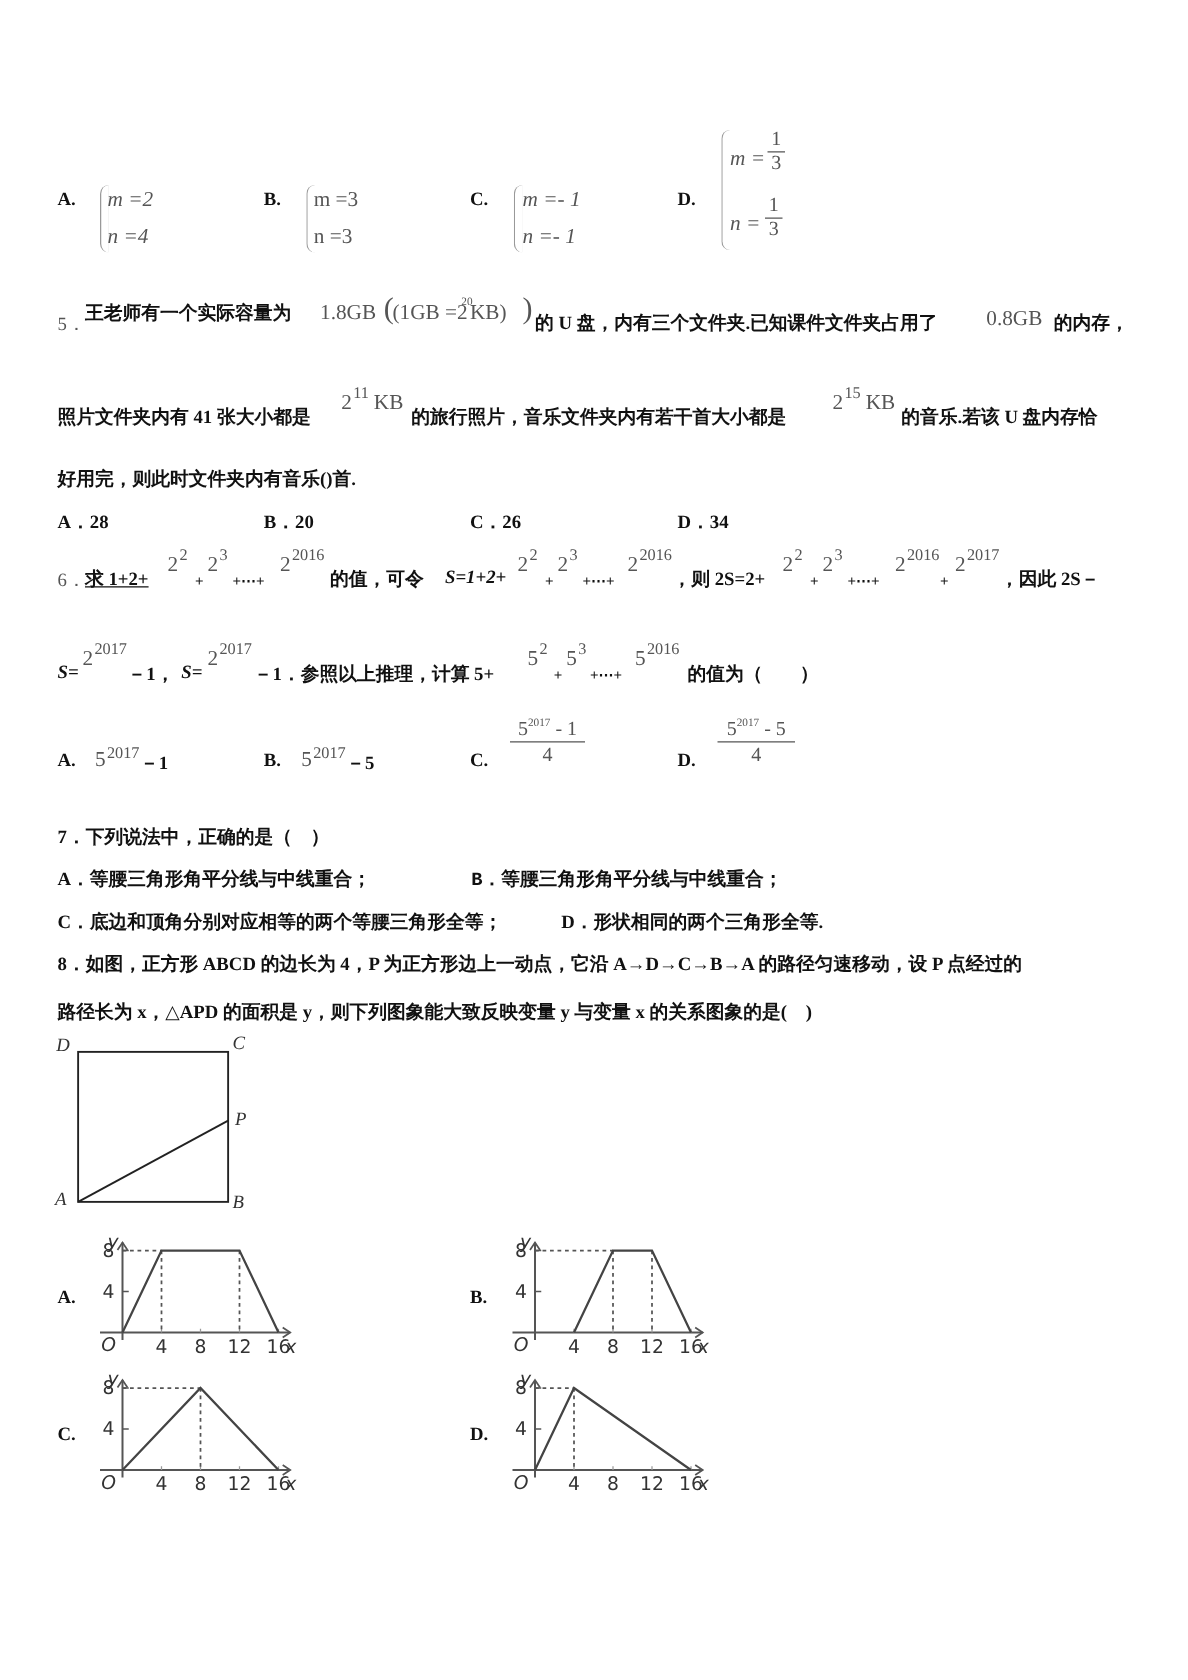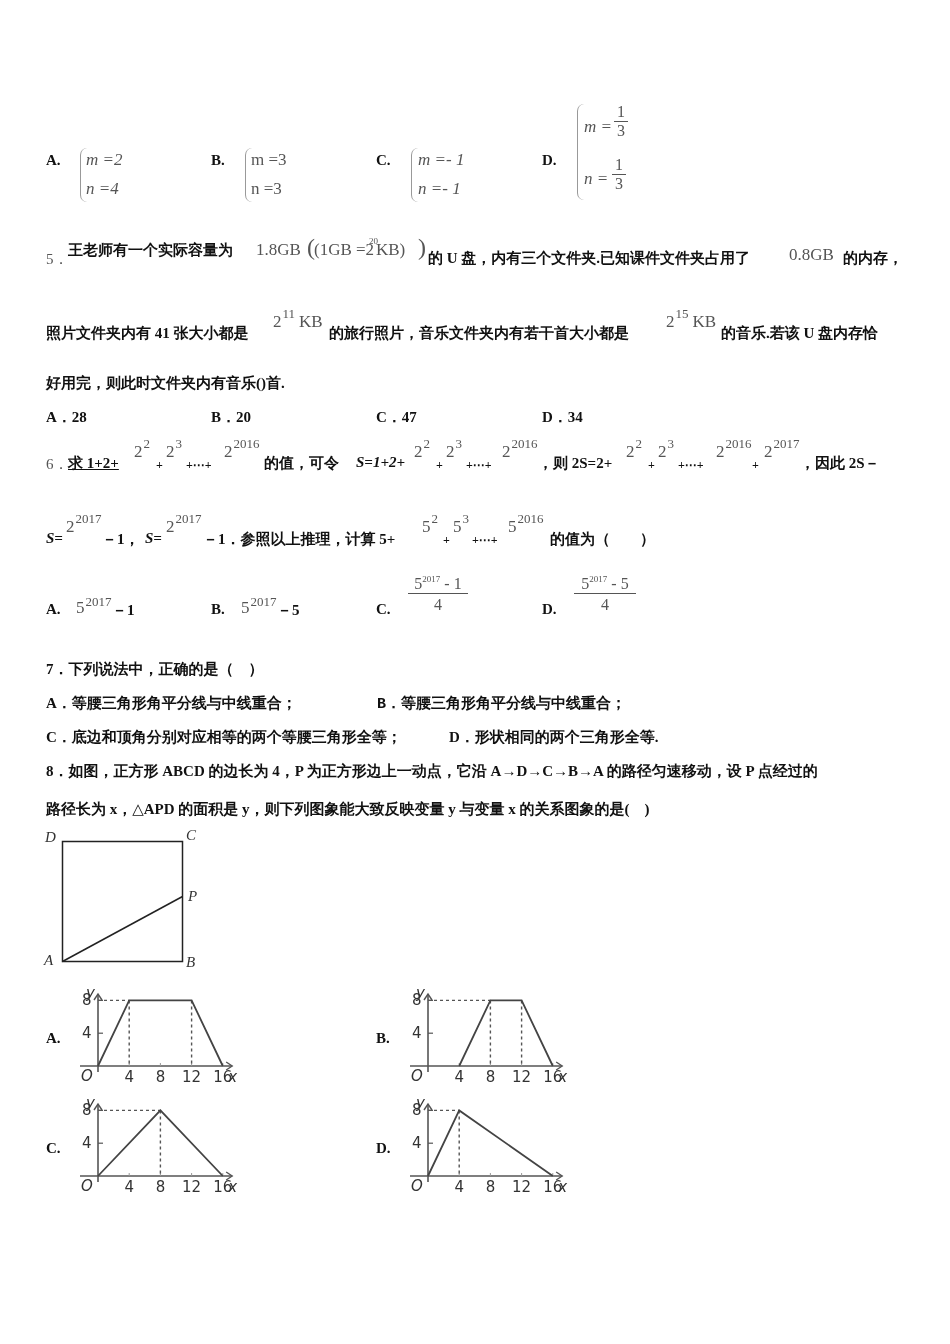--- a/index.html
+++ b/index.html
@@ -69,21 +69,21 @@
   <span class="pw" style="left:273px;top:312px;"><span class="b">2</span><span class="e">11</span> <span class="b">KB</span></span>
   <span class="abs txt" style="left:329px;top:324px;">的旅行照片，音乐文件夹内有若干首大小都是</span>
   <span class="pw" style="left:666px;top:312px;"><span class="b">2</span><span class="e">15</span> <span class="b">KB</span></span>
   <span class="abs txt" style="left:721px;top:324px;">的音乐.若该 U 盘内存恰</span>
 
   <span class="abs txt" style="left:46px;top:374px;">好用完，则此时文件夹内有音乐()首.</span>
 
   <div>
     <span class="abs txt" style="left:46px;top:408px;"><span>A．</span><span>28</span></span>
     <span class="abs txt" style="left:211px;top:408px;"><span>B．</span><span>20</span></span>
-    <span class="abs txt" style="left:376px;top:408px;"><span>C．</span><span>47</span></span>
+    <span class="abs txt" style="left:376px;top:408px;"><span>C．</span><span>26</span></span>
     <span class="abs txt" style="left:542px;top:408px;"><span>D．</span><span>34</span></span>
   </div>
 </div>
 
 <div>
   <span class="abs math" style="left:46px;top:455px;font-size:15px;">6．</span>
   <span class="abs txt" style="left:68px;top:454px;text-decoration:underline;">求 1+2+</span>
   <span class="pw" style="left:134px;top:442px;"><span class="b">2</span><span class="e">2</span></span>
   <span class="abs txt" style="left:156px;top:458px;font-size:12px;">+</span>
   <span class="pw" style="left:166px;top:442px;"><span class="b">2</span><span class="e">3</span></span>

